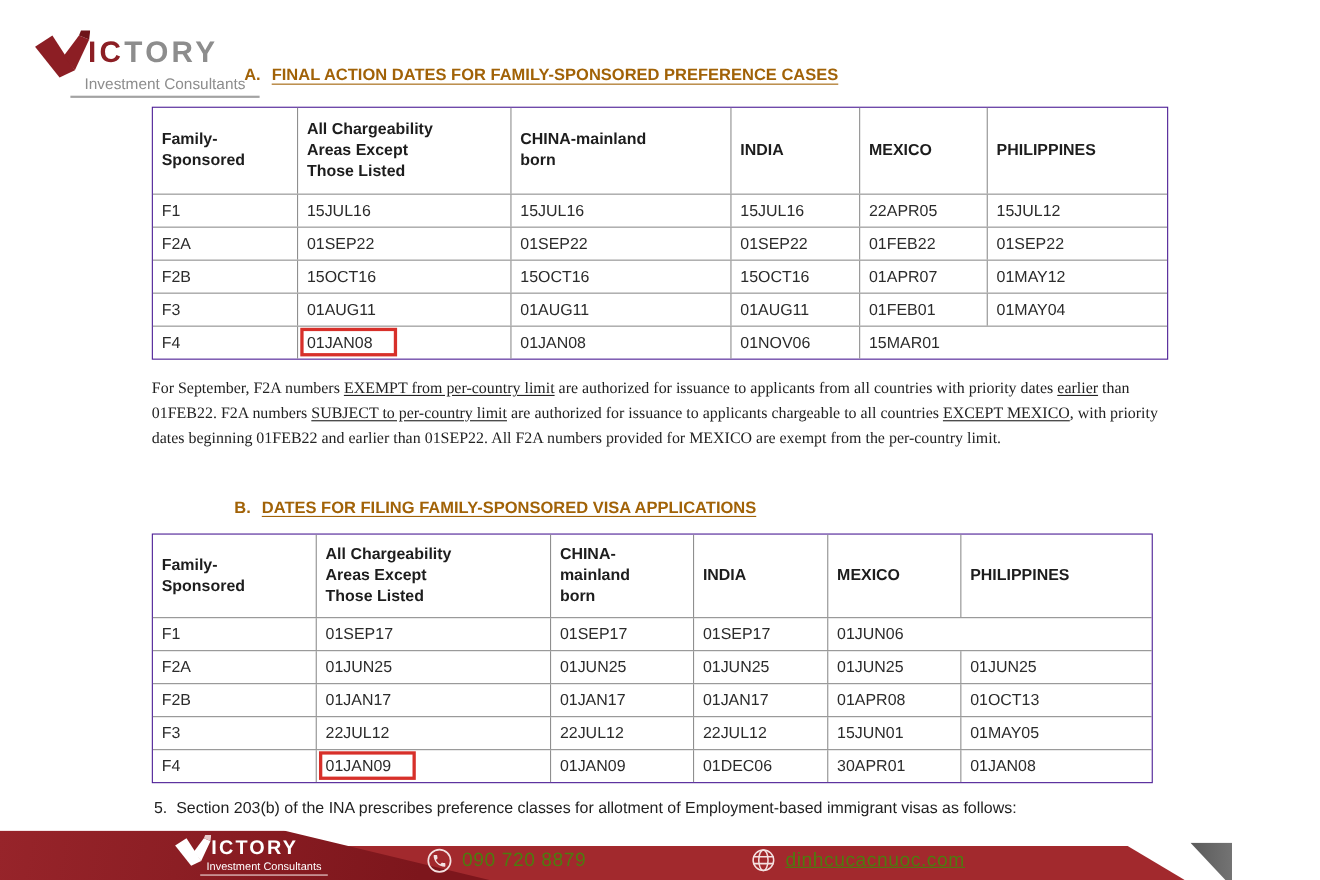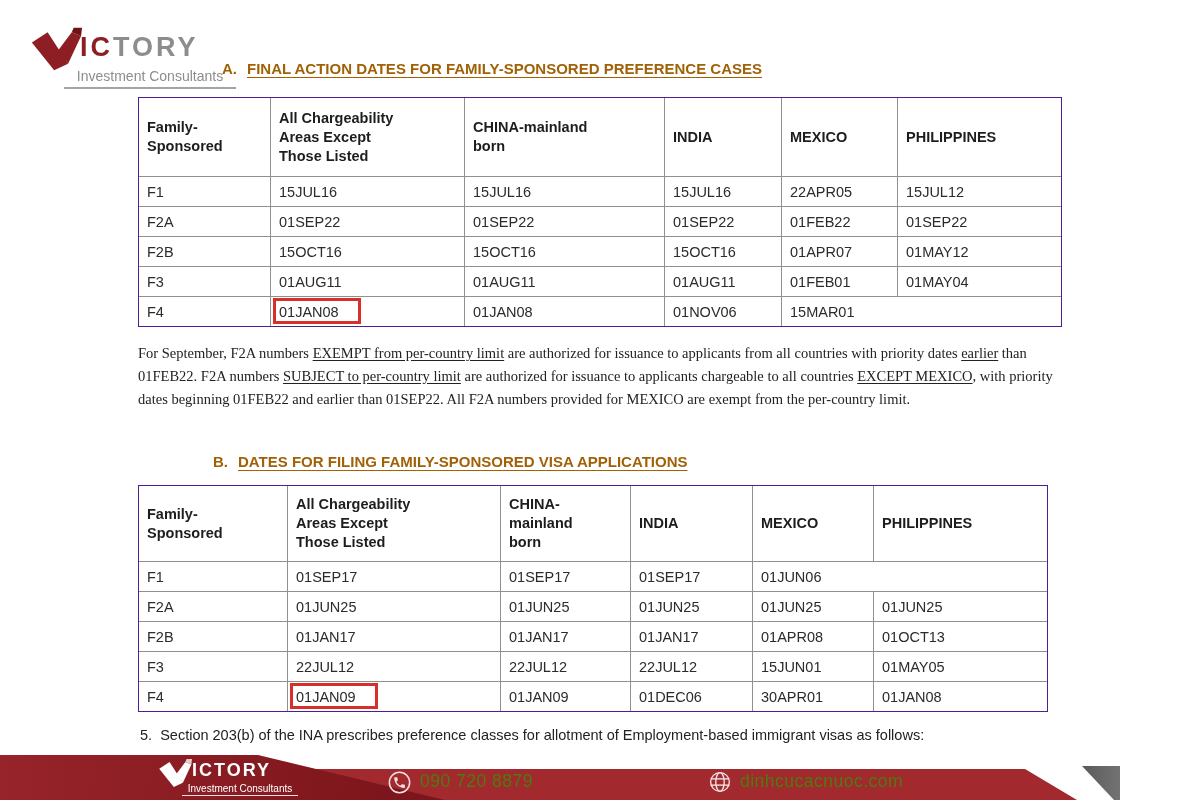--- a/index.html
+++ b/index.html
@@ -54,21 +54,21 @@
   .logo-foot { left:158px; top:757px; width:140px; height:42px; }
   .logo-foot .logo-word { left:34px; top:3px; font-size:18px; letter-spacing:2px; }
   .logo-foot .logo-word .ic, .logo-foot .logo-word .tory { color:#ffffff; }
   .logo-foot .vmark { top:1px; }
   .logo-foot .logo-tagline { left:24px; top:26px; width:116px; font-size:10px; color:#fff;
                              border-bottom:1px solid #f0dcdc; padding-bottom:1px; }
 
   .footer-item { position:absolute; display:flex; align-items:flex-start; gap:9px; color:#4d7c0f;
                  font-size:17.5px; letter-spacing:0.5px; }
   #footer-phone { left:388px; top:771px; }
-  #footer-web { left:709px; top:771px; }
+  #footer-web { left:683px; top:771px;text-decoration:underline; }
   .ficon { flex:0 0 auto; display:block; }
 </style>
 </head>
 <body>
 
 <div id="page">
 
   <div class="logo logo-head">
     <svg class="vmark" width="52" height="46" viewBox="0 0 56 46">
       <polygon points="2,16 19,5 41,39 26,46" fill="#8C1E24"></polygon>

